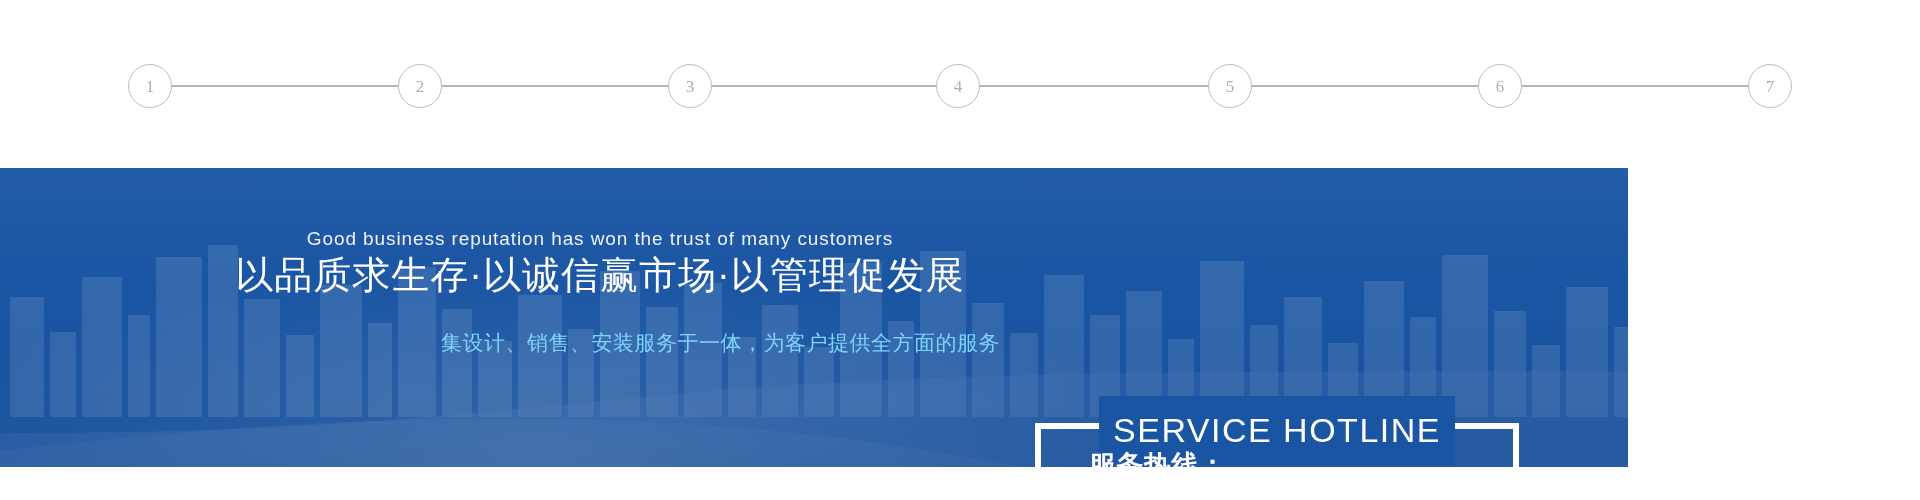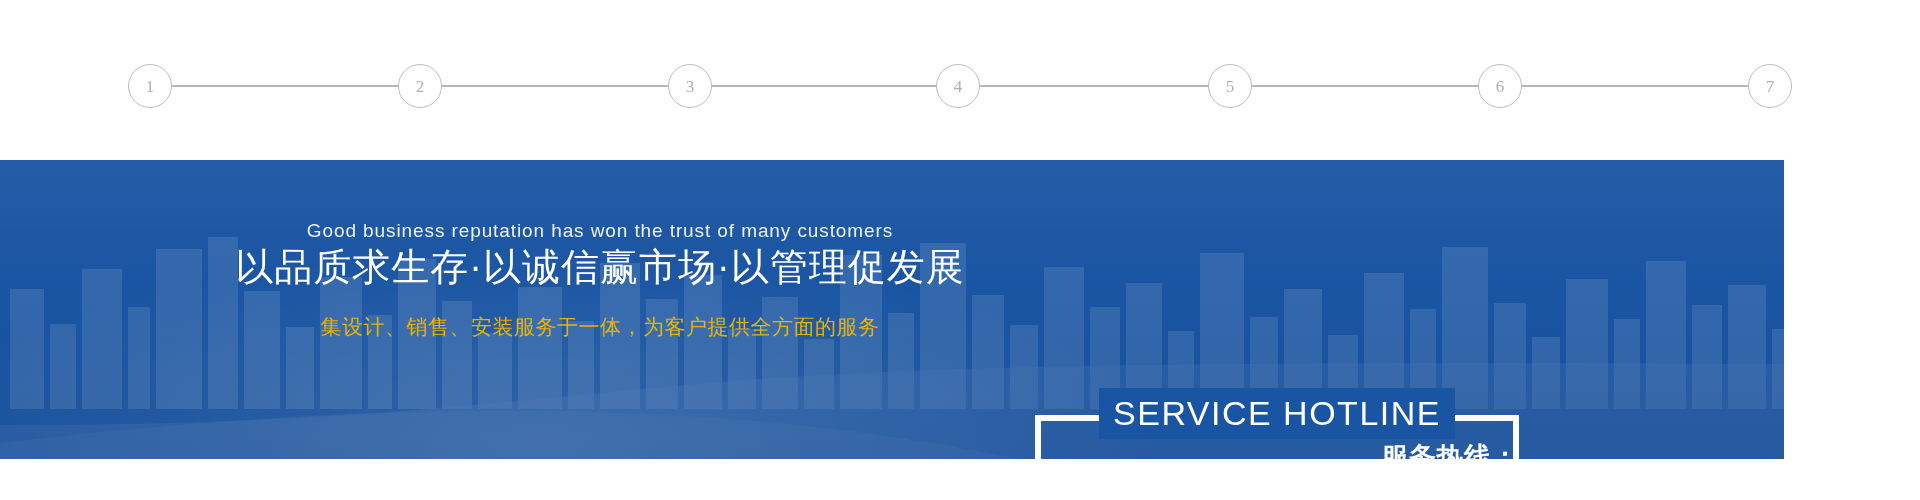--- a/index.html
+++ b/index.html
@@ -53,22 +53,22 @@
     font-size: 17px;
     color: #b0b0b0;
     font-family: "Liberation Serif", "DejaVu Serif", serif;
     line-height: 1;
   }
 
   
   .banner {
     position: absolute;
     left: 0;
-    top: 160px;
-    width: 1784px;
+    top: 168px;
+    width: 1628px;
     height: 299px;
     background: #1a55a3;
     overflow: hidden;
   }
   .banner-city {
     position: absolute;
     left: 0;
     bottom: 0;
     width: 1920px;
     height: 230px;
@@ -102,26 +102,27 @@
     font-weight: 400;
   }
   .slogan-cn {
     font-size: 38px;
     letter-spacing: 1px;
     color: #ffffff;
     white-space: nowrap;
     font-weight: 400;
   }
   .slogan-sub {
-    margin-top: 20px;
+    margin-top: 28px;
     font-size: 21px;
     letter-spacing: 0.5px;
-    color: #eab308;
-    white-space: nowrap;
-    font-weight: 400;
+    color: #7dd3fc;
+    white-space: nowrap;
+    font-weight: 400;
+    text-align: right;
   }
 
   
   .hotline {
     position: absolute;
     left: 1035px;
     top: 255px;
     width: 484px;
     height: 128px;
   }
@@ -131,38 +132,38 @@
     width: 484px;
     height: 128px;
     border: 6px solid #ffffff;
   }
   .hotline-title {
     position: absolute;
     top: -27px;
     left: 50%;
     transform: translateX(-50%);
     background: #1a55a3;
-    padding: 7px 14px;
+    padding: 16px 14px;
     font-size: 34px;
     letter-spacing: 1.5px;
     color: #ffffff;
     white-space: nowrap;
     line-height: 1.1;
     font-weight: 400;
   }
   .hotline-rows {
     position: absolute;
     left: 0;
     top: 24px;
     width: 484px;
   }
   .hotline-row {
     display: flex;
     align-items: baseline;
-    justify-content: flex-end;
+    justify-content: space-between;
     white-space: nowrap;
     padding-left: 54px;
   }
   .hotline-label {
     font-size: 27px;
     font-weight: bold;
     color: #ffffff;
     letter-spacing: 0.5px;
   }
   .hotline-number {

